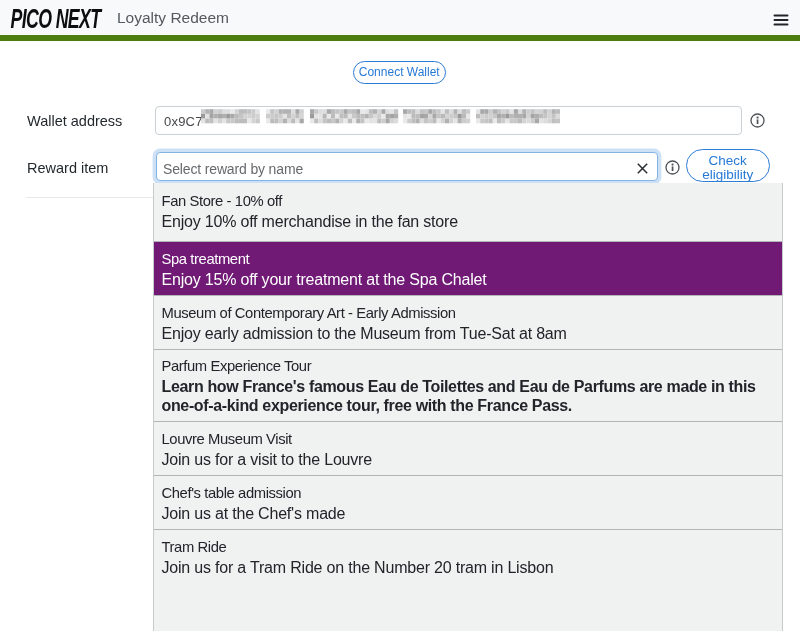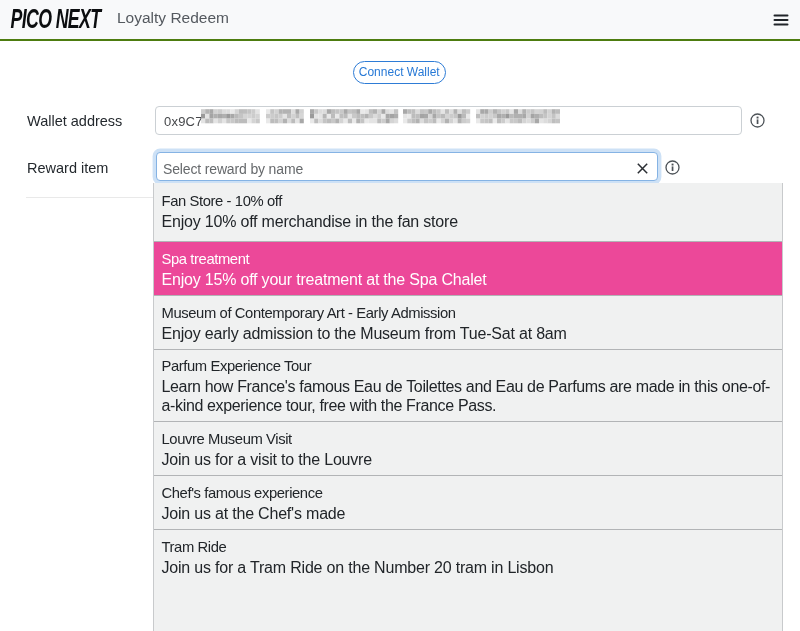--- a/index.html
+++ b/index.html
@@ -1,38 +1,38 @@
 <!DOCTYPE html>
 <html><head>
 <meta charset="utf-8">
 <style>
 * { margin:0; padding:0; box-sizing:border-box; -webkit-font-smoothing:antialiased; }
 html,body { width:800px; height:631px; background:#fff; font-family:"Liberation Sans", sans-serif; overflow:hidden; }
 #page { position:relative; width:800px; height:631px; background:#fff; overflow:hidden; }
-#header { position:absolute; left:0; top:0; width:800px; height:40.5px; background:#f8f9fa; border-bottom:2px solid #4d7c0f; }
+#header { position:absolute; left:0; top:0; width:800px; height:40.5px; background:#f8f9fa; border-bottom:6px solid #4d7c0f; }
 #logo { position:absolute; left:0; top:0; }
 #apptitle { position:absolute; left:117px; top:9px; font-size:15.5px; color:#54595f; }
 #burger { position:absolute; right:11px; top:14px; }
 .btn { position:absolute; border:1px solid #2e7cd6; background:#fff; color:#2779d6; text-align:center; border-radius:16px; }
 #connect { left:352.5px; top:61px; width:93.5px; height:23px; font-size:12px; line-height:21.5px; border-radius:12px; }
 #check { left:686px; top:149px; width:83.5px; height:33px; font-size:13.5px; line-height:13.8px; padding-top:4.4px; border-radius:17px; }
 .lbl { position:absolute; left:27px; font-size:14.5px; color:#24292e; }
 .inp { position:absolute; background:#fff; border:1px solid #cbd0d4; border-radius:4px; }
 #inp1 { left:155px; top:105.5px; width:587px; height:29px; }
 #inp1 span { position:absolute; left:8px; top:7px; font-size:13px; color:#46484b; letter-spacing:0.2px; }
 #inp2 { left:155.5px; top:151.5px; width:502px; height:29px; border-color:#85b3e4; box-shadow:0 0 0 3.4px #cde1f6; }
 #inp2 span { position:absolute; left:6.5px; top:8px; font-size:14px; color:#66696c; letter-spacing:-0.15px; }
 #hr { position:absolute; left:26px; top:197px; width:748px; height:1px; background:#e9e9e9; }
 #dd { position:absolute; left:153px; top:182.6px; width:629.5px; height:449px; background:#f0f1f1; border-left:1px solid #c8cacc; border-right:1px solid #c8cacc; overflow:hidden; }
 .it { padding:6.8px 8px 6px 7.5px; }
 .it:first-child { padding-top:8.4px; padding-bottom:10px; }
 .it + .it { border-top:1px solid #b2b4b6; }
 .it .t { font-size:14.8px; line-height:21px; color:#212529; letter-spacing:-0.4px; }
 .it .s { font-size:16px; line-height:19px; color:#212529; letter-spacing:-0.2px; }
-.it.act { background:#ec4899; }
+.it.act { background:#701a75; }
 .it.act .t, .it.act .s { color:#fff; }
 svg.icon { position:absolute; }
 </style>
 </head>
 <body>
 <div id="page">
   <div id="header">
     <svg id="logo" width="120" height="36" viewBox="0 0 120 36">
         <text x="10.5" y="27.7" font-family="Liberation Sans" font-size="28.5" font-weight="bold" font-style="italic" letter-spacing="-1" fill="#0c0e10" textLength="90" lengthAdjust="spacingAndGlyphs">PICO NEXT</text>
       </svg>
@@ -304,46 +304,47 @@
       <span>Select reward by name</span>
     </div>
   <svg class="icon" style="left:637px; top:163px;" width="11" height="11" viewBox="0 0 11 11">
       <path d="M0.8 0.8 L10.2 10.2 M10.2 0.8 L0.8 10.2" stroke="#2a2e33" stroke-width="1.5" fill="none"></path>
     </svg>
   <svg class="icon" style="left:665px; top:160px;" width="15" height="15" viewBox="0 0 15 15">
       <circle cx="7.5" cy="7.5" r="6.5" fill="none" stroke="#4c5257" stroke-width="1.3"></circle>
       <rect x="6.7" y="6.4" width="1.7" height="4.6" fill="#4c5257"></rect>
       <rect x="6.6" y="3.6" width="1.9" height="1.9" fill="#4c5257"></rect>
     </svg>
+  <div id="check" class="btn">Check<br>eligibility</div>
 
   <div id="hr"></div>
 
   <div id="dd">
     <div class="it">
         <div class="t">Fan Store - 10% off</div>
         <div class="s">Enjoy 10% off merchandise in the fan store</div>
       </div>
     <div class="it act">
         <div class="t">Spa treatment</div>
         <div class="s">Enjoy 15% off your treatment at the Spa Chalet</div>
       </div>
     <div class="it">
         <div class="t">Museum of Contemporary Art - Early Admission</div>
         <div class="s">Enjoy early admission to the Museum from Tue-Sat at 8am</div>
       </div>
     <div class="it">
         <div class="t">Parfum Experience Tour</div>
-        <div class="s" style="letter-spacing:-0.35px;">Learn how France's famous Eau de Toilettes and Eau de Parfums are made in this one-of-a-kind experience tour, free with the France Pass.</div>
+        <div class="s" style="letter-spacing:-0.35px;font-weight:bold;">Learn how France's famous Eau de Toilettes and Eau de Parfums are made in this one-of-a-kind experience tour, free with the France Pass.</div>
       </div>
     <div class="it">
         <div class="t">Louvre Museum Visit</div>
         <div class="s">Join us for a visit to the Louvre</div>
       </div>
     <div class="it">
-        <div class="t">Chef's famous experience</div>
+        <div class="t">Chef's table admission</div>
         <div class="s">Join us at the Chef's made</div>
       </div>
     <div class="it">
         <div class="t">Tram Ride</div>
         <div class="s">Join us for a Tram Ride on the Number 20 tram in Lisbon</div>
       </div>
   </div>
 </div>
 
 </body></html>

